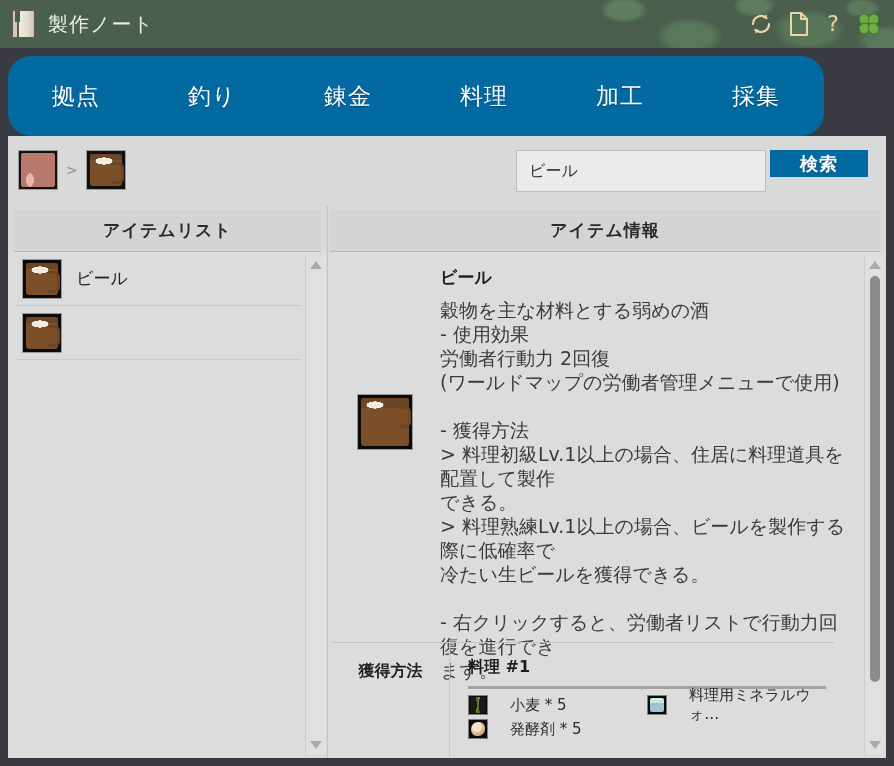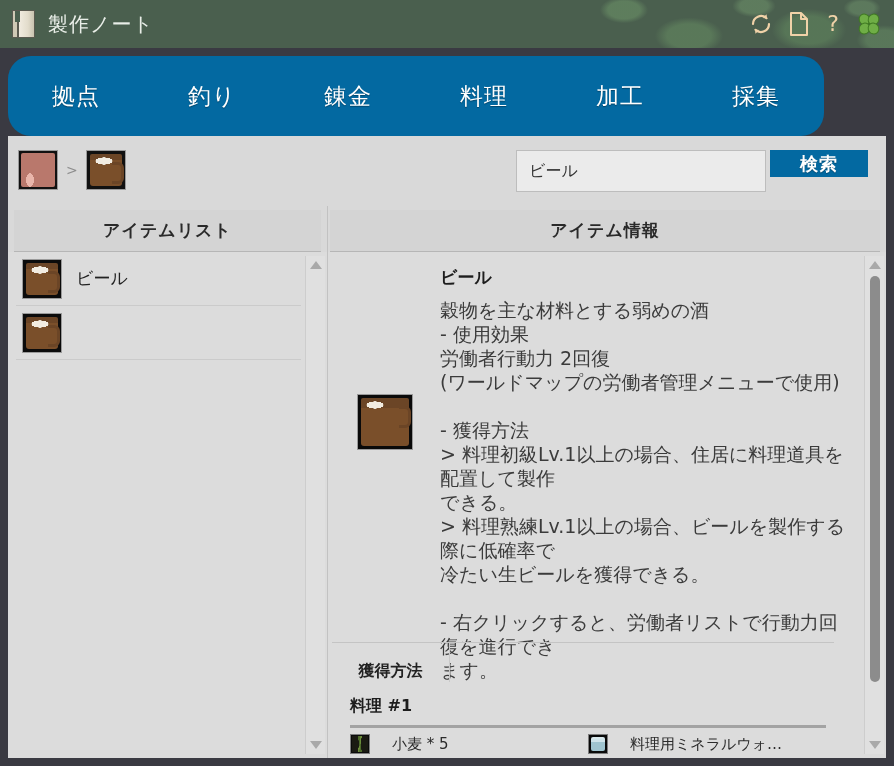--- a/index.html
+++ b/index.html
@@ -224,21 +224,20 @@
   }
   .info-text { flex: 1; padding-right: 10px; }
   .info-title { font-size: 17px; font-weight: bold; color: #1d1d1d; margin-bottom: 9px; }
   .info-desc { font-size: 19px; color: #3b3b3b; line-height: 24px; white-space: pre-wrap; }
 
   
   .recipe-wrap {
     position: absolute; left: 2px; right: 26px; bottom: 0; top: 390px;
     border-top: 1px solid #c4c4c4;
     display: flex;
-    flex-direction: column;
   }
   .recipe-label {
     width: 118px; flex: none; padding-top: 18px;
     text-align: center; font-size: 16px; font-weight: bold; color: #222;
     border-right: 1px solid #c9c9c9;
   }
   .recipe-col { flex: 1; padding-left: 18px; padding-right: 8px; overflow: hidden; }
   .recipe-title {
     font-size: 16px; font-weight: bold; color: #1d1d1d;
     padding: 14px 0 8px 0; border-bottom: 3px solid #a3a3a3;

